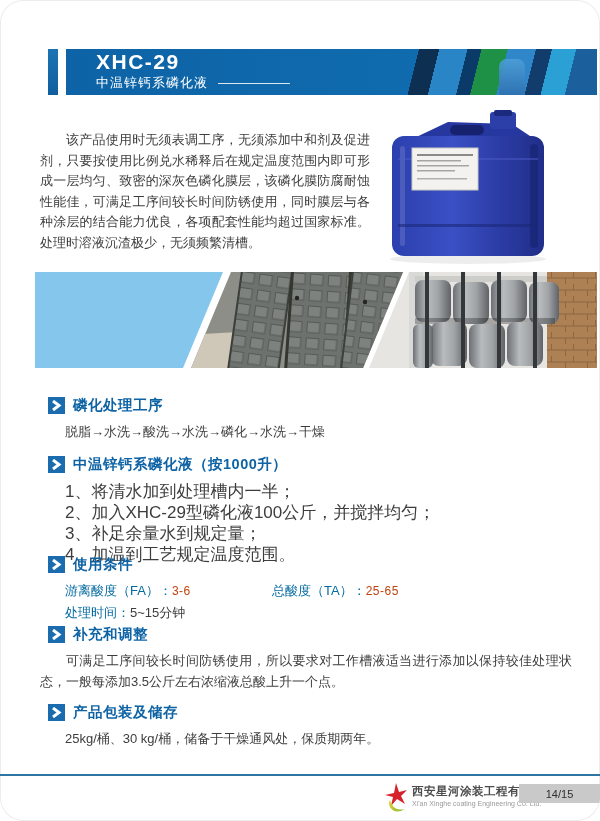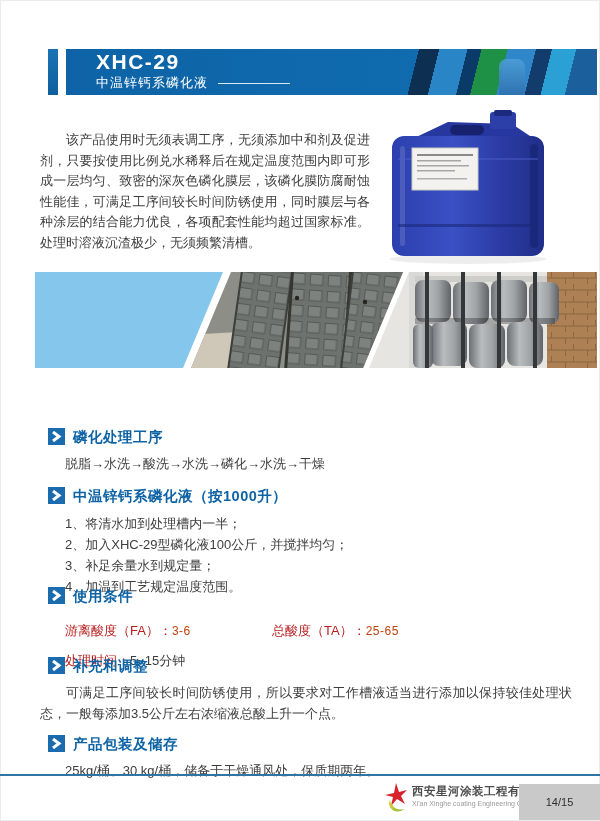--- a/index.html
+++ b/index.html
@@ -1,19 +1,20 @@
 <!DOCTYPE html>
 <html><head>
 <meta charset="utf-8">
 <style>
   html,body { margin:0; padding:0; background:#ffffff; }
   .page {
     position:relative; width:600px; height:821px; background:#fff;
     overflow:hidden; font-family:"Liberation Sans", sans-serif;
     box-shadow: inset 0 0 0 1px #ececec;
+    border-radius: 23px;
   }
 
   
   .accent-bar { position:absolute; left:48px; top:49px; width:10px; height:46px;
     background:linear-gradient(180deg,#1a74b4,#0f5e9e); }
   .header-box { position:absolute; left:66px; top:49px; width:531px; height:46px;
     background:linear-gradient(90deg,#0d63a6,#1170b2); overflow:hidden; }
   .header-photo { position:absolute; right:0; top:0; width:190px; height:46px;
     background:linear-gradient(104deg,
       rgba(17,112,178,0) 0%, rgba(17,112,178,0) 6%,
@@ -36,46 +37,46 @@
     text-indent:2em; text-align:justify; }
 
   
   .drum { position:absolute; left:370px; top:106px; }
 
   
   .banner { position:absolute; left:35px; top:272px; }
 
   
   .section { position:absolute; left:48px; width:540px; }
-  .sec-head { display:flex; align-items:flex-start;margin-top:32px; }
+  .sec-head { display:flex; align-items:center; }
   .sec-icon { width:17px; height:17px; background:#1b6cae; display:inline-flex;
     align-items:center; justify-content:center; flex:0 0 17px; }
   .sec-title { margin:0 0 0 8px; font-size:14.5px; font-weight:bold; color:#0e63a5; letter-spacing:.5px; }
   .sec-body { margin:7px 0 0 17px; font-size:13px; color:#3d3d3d; line-height:20px; }
-  .sec-steps { margin:7px 0 0 17px; font-size:13px; color:#3d3d3d; }
+  .sec-steps { margin:7px 0 0 17px; font-size:17px; color:#3d3d3d; }
   .sec-steps div { line-height:21px; }
   .sec-body-wide { margin:6px 0 0 -8px; width:532px; font-size:13px; color:#3d3d3d;
     line-height:21px; text-indent:2em; text-align:justify; }
 
   .cond-rows { margin:8px 0 0 17px; }
   .cond-row { display:flex; align-items:baseline; }
   .cond-cell { display:flex; align-items:baseline; }
   .cond-c1 { width:207px; }
-  .cond-label { font-size:13px; color:#b91c1c;margin-top:8px; }
+  .cond-label { font-size:13px; color:#0369a1; }
   .cond-big { font-size:12px; color:#c2410c; letter-spacing:.5px; }
   .cond-row2 { margin-top:4px; }
   .cond-val { font-size:13px; color:#3d3d3d; }
 
   
   .footer-rule { position:absolute; left:0; top:774px; width:600px; height:2px; background:#2e75a3; }
   .footer-logo { position:absolute; left:384px; top:782px; }
   .footer-co { position:absolute; left:412px; top:784px; width:110px; }
   .co-name { font-size:11.5px; font-weight:bold; color:#4c4c4c; letter-spacing:.5px; white-space:nowrap; }
   .co-en { font-size:7px; color:#9a9a9a; white-space:nowrap; margin-top:1px; }
-  .page-box { position:absolute; left:519px; top:784px; width:81px; height:36px;
+  .page-box { position:absolute; left:519px; top:784px; width:81px; height:19px;
     background:#c9c9c9; display:flex; align-items:center; justify-content:center;
     font-size:11px; color:#2f2f2f; }
 </style>
 </head>
 <body>
 
 <div class="page">
 
   <div class="accent-bar"></div>
   <div class="header-box">

